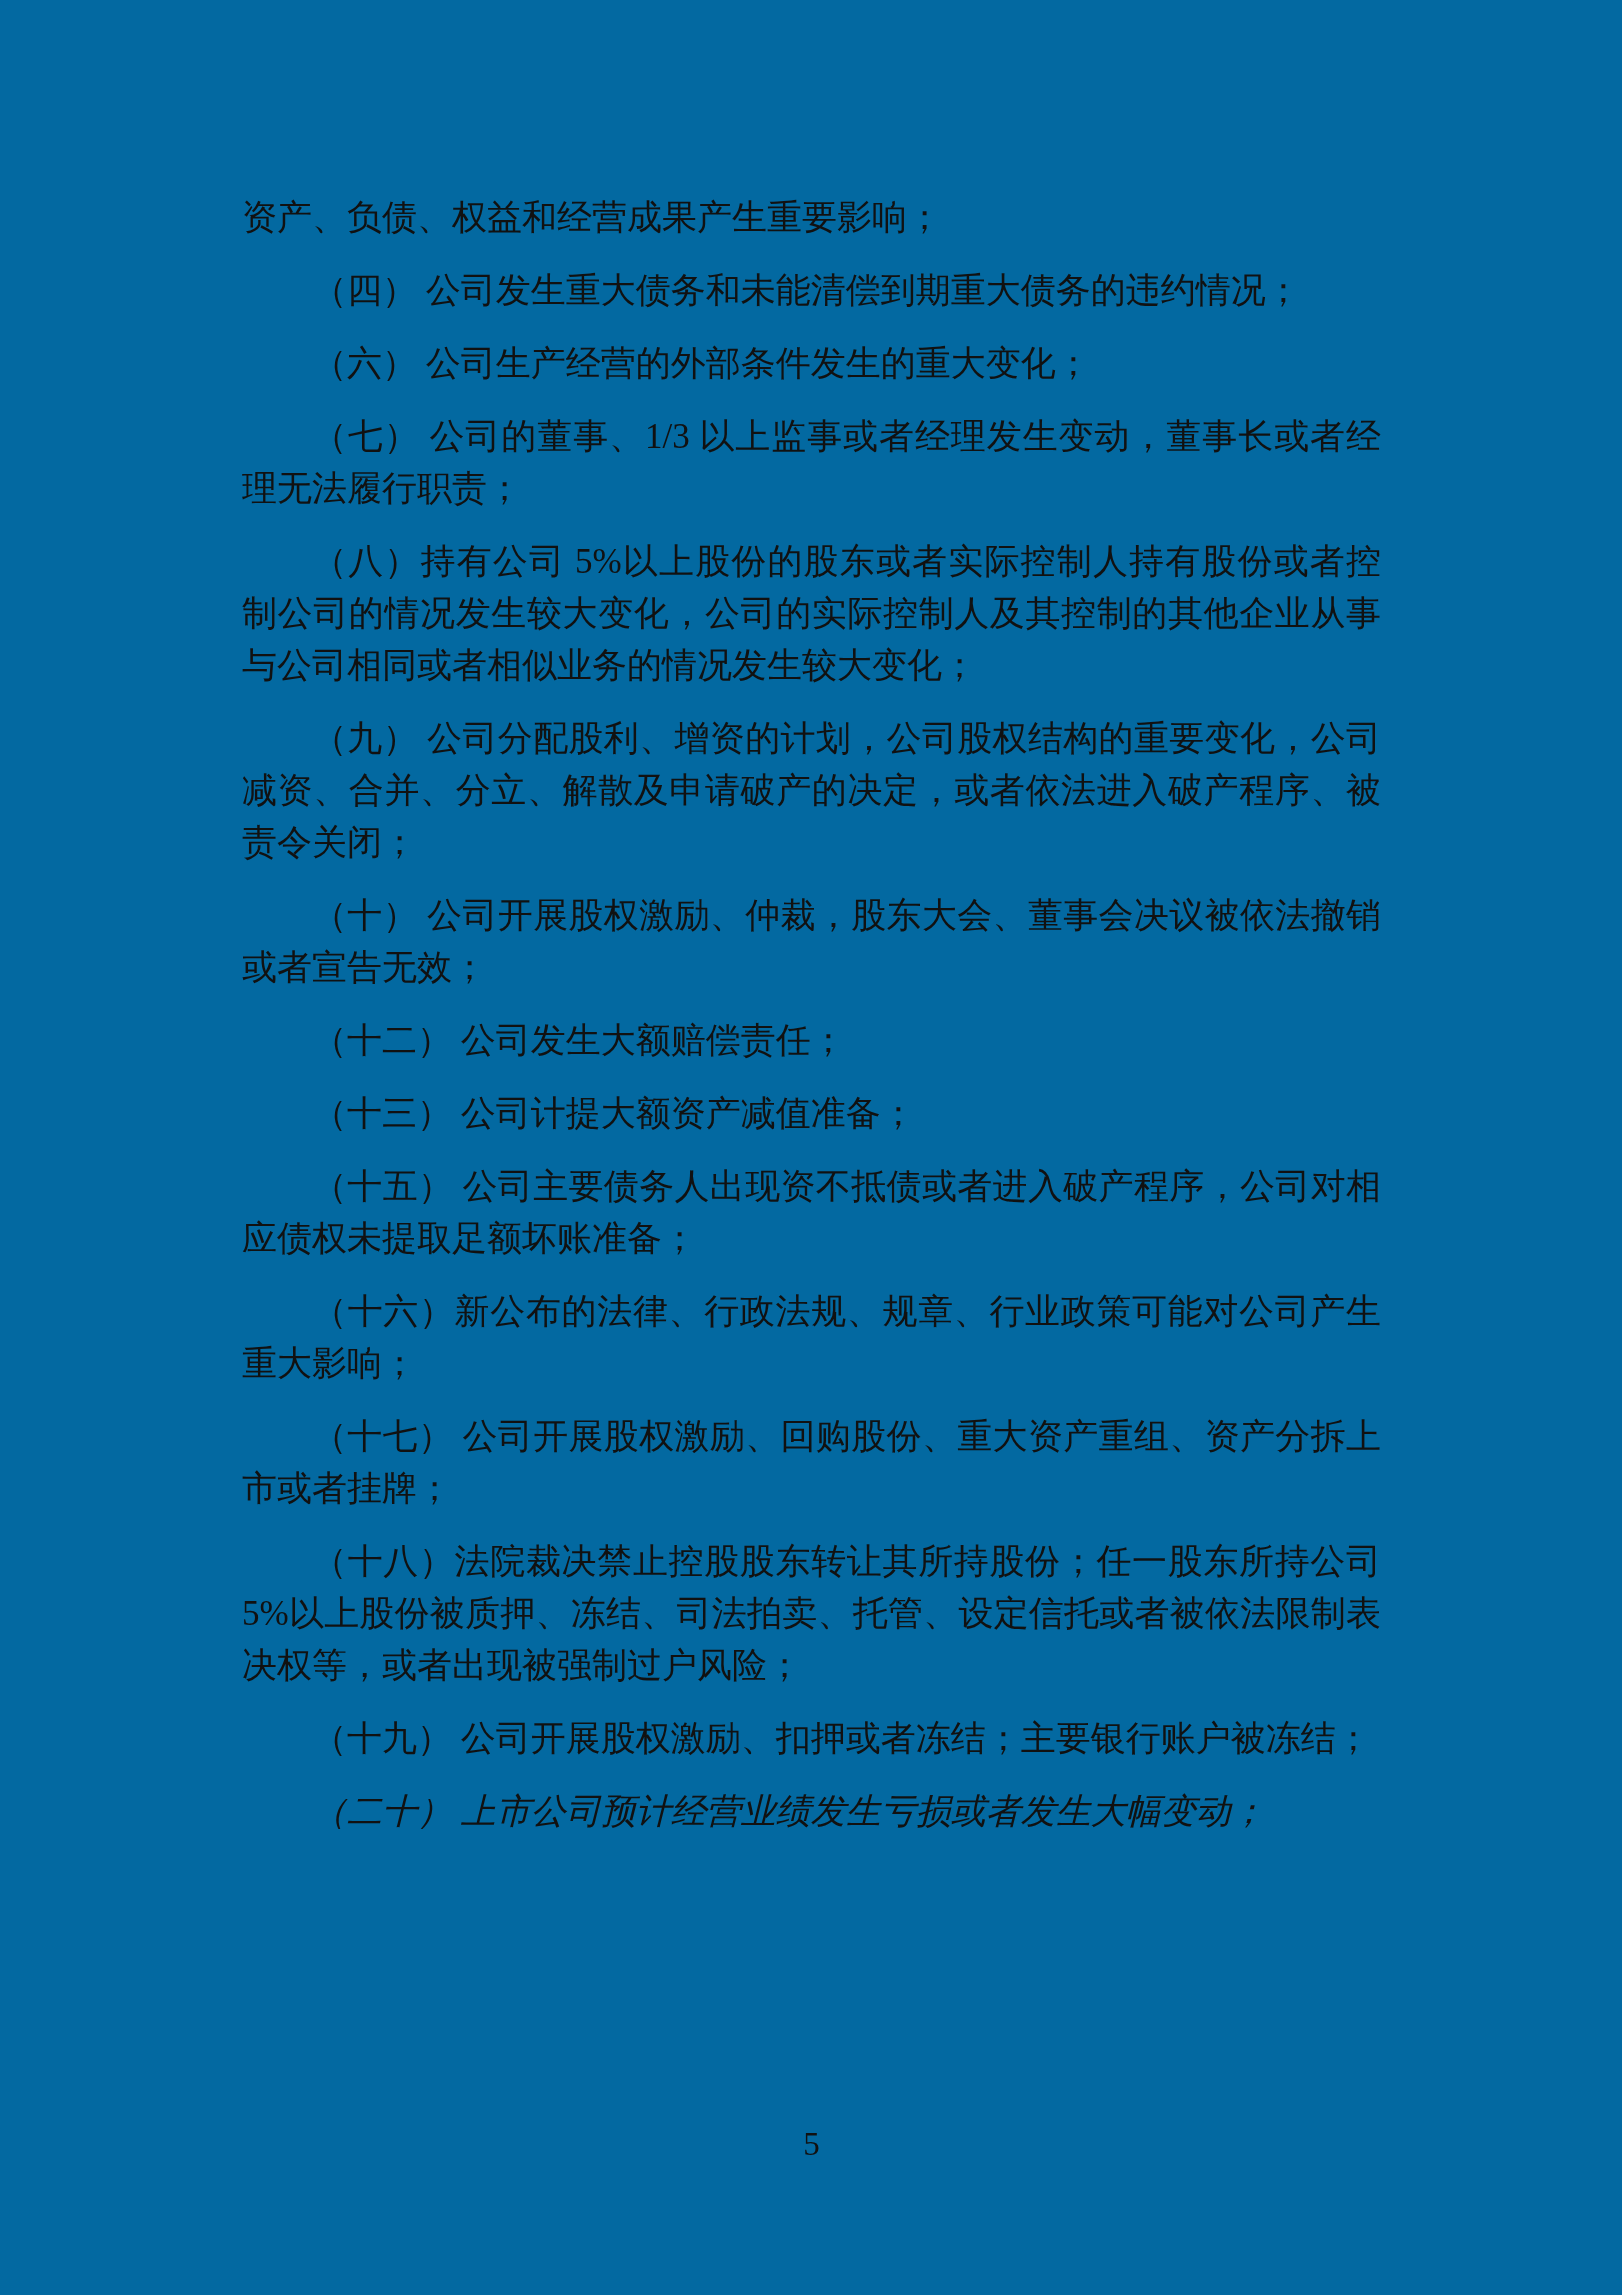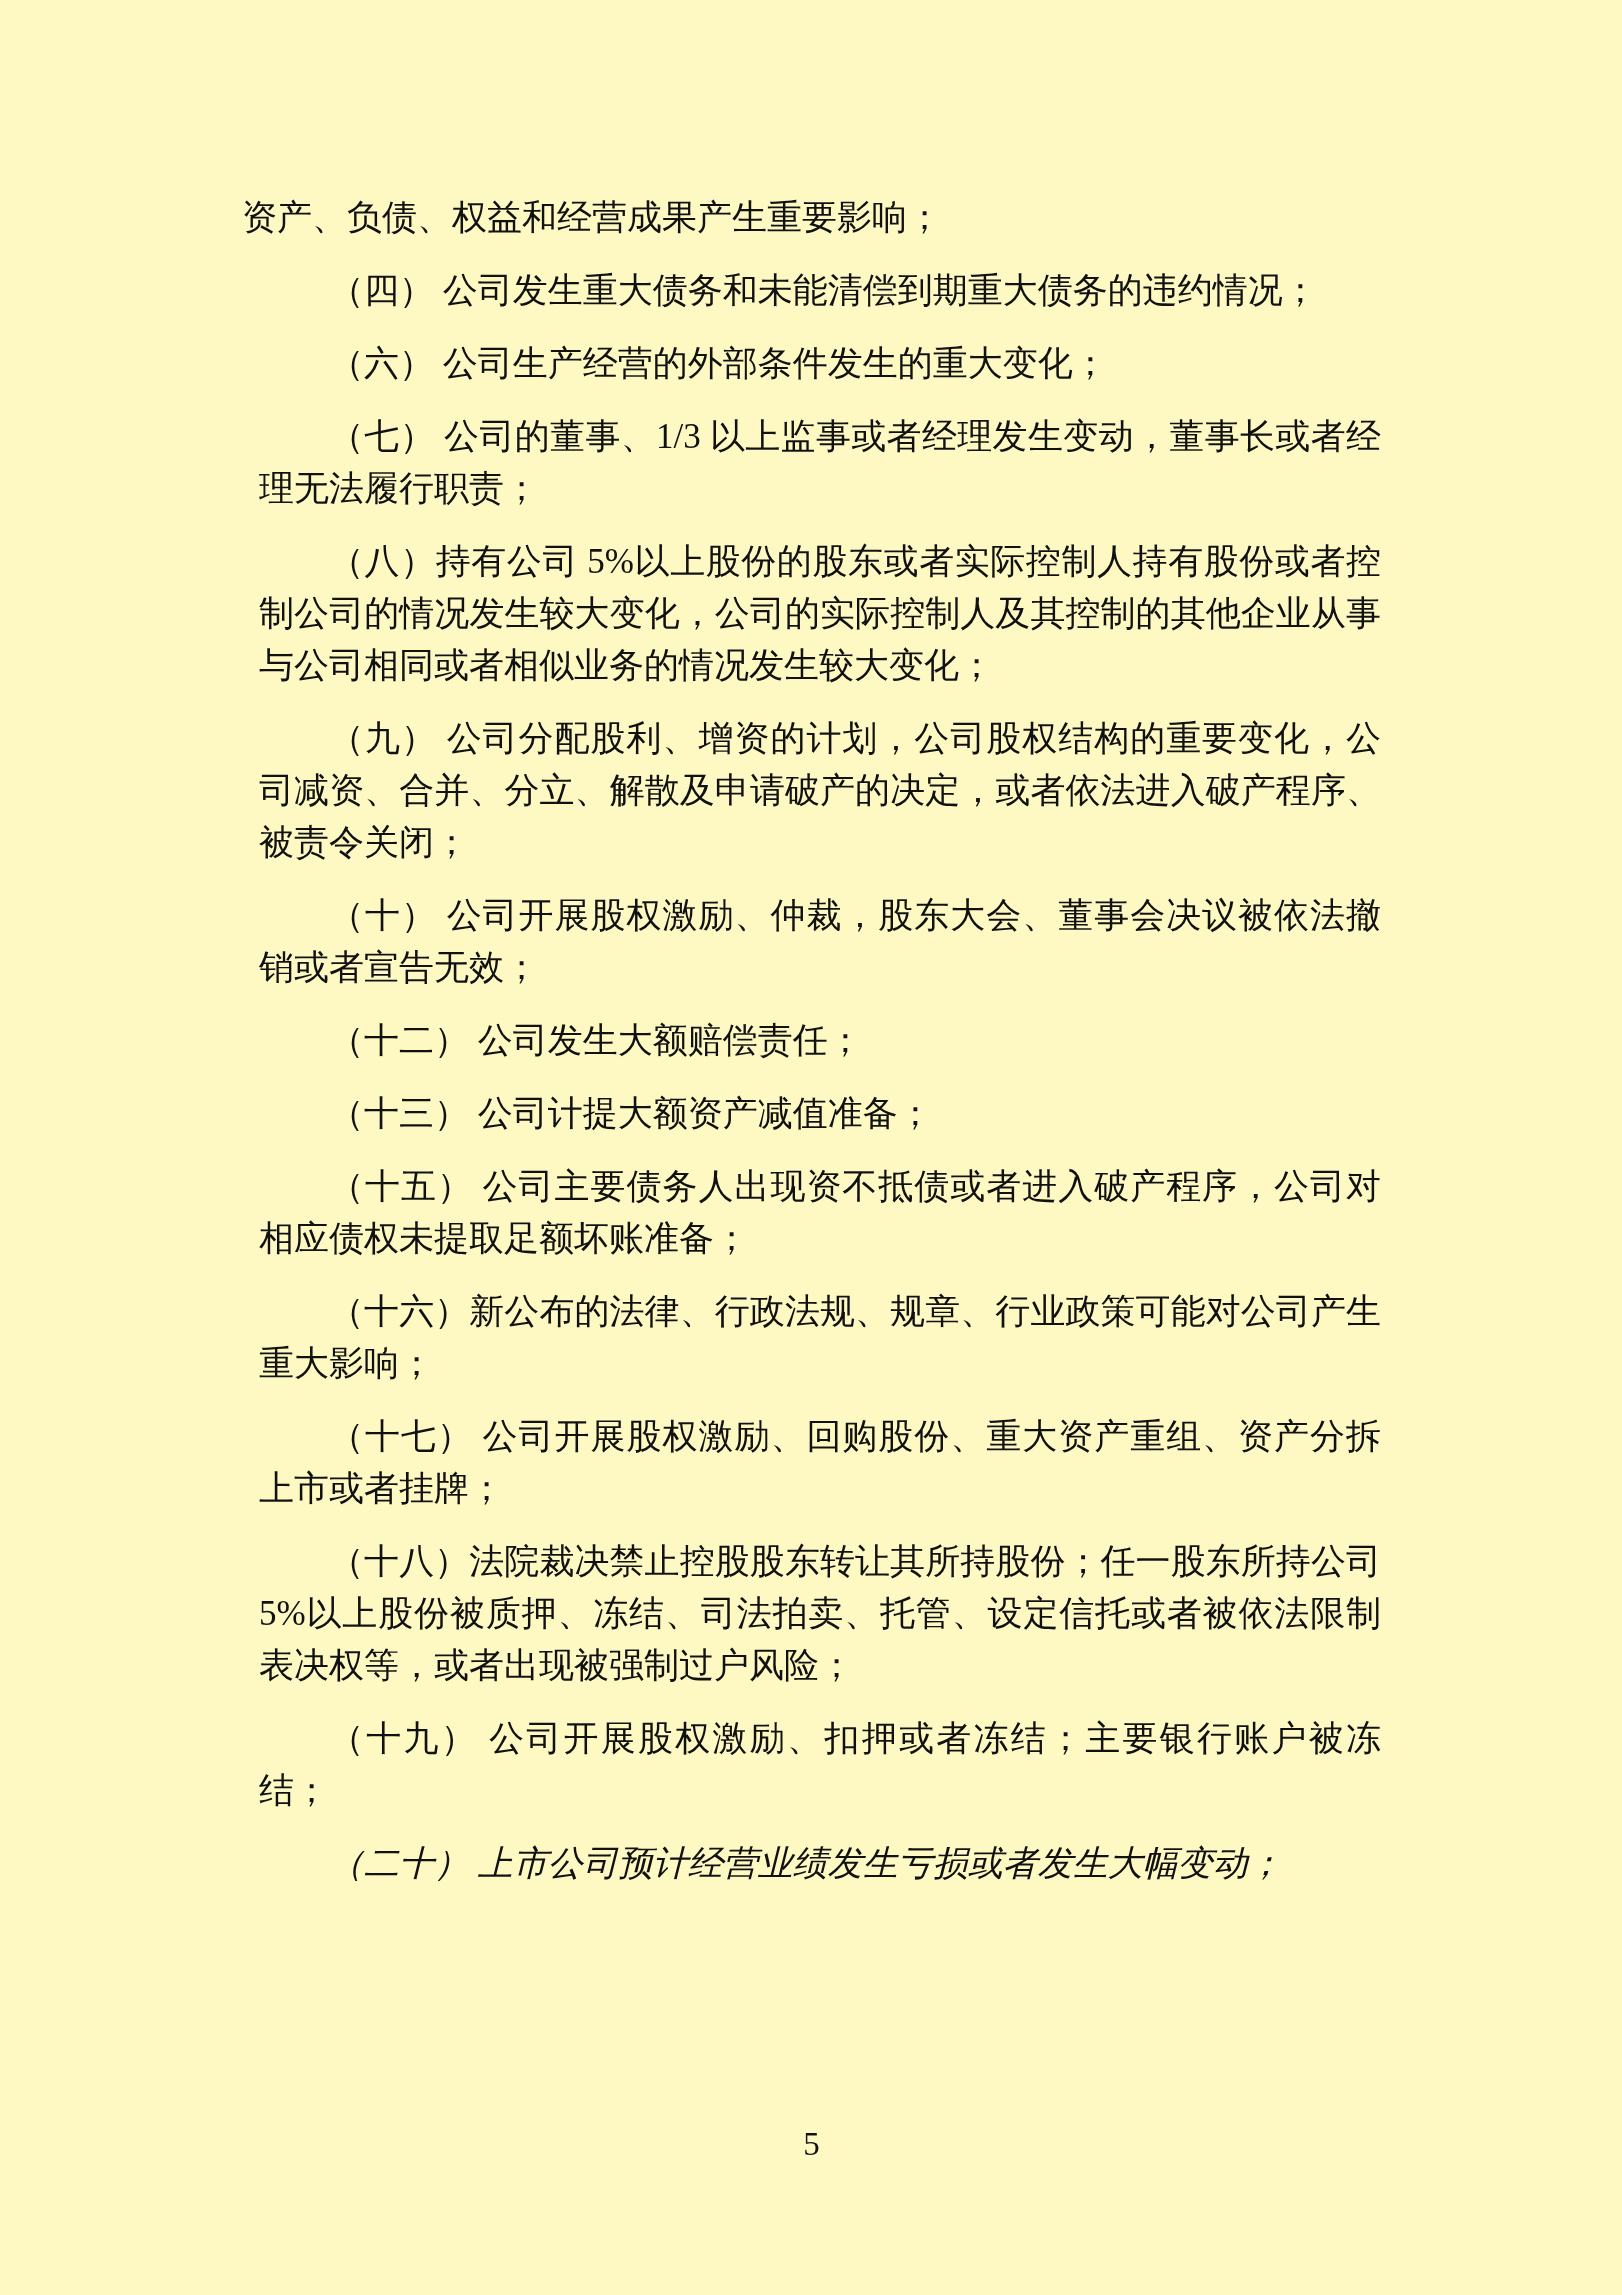--- a/index.html
+++ b/index.html
@@ -4,21 +4,21 @@
 <style>
   html, body {
     margin: 0;
     padding: 0;
     background: #ffffff;
   }
   .page {
     position: relative;
     width: 1623px;
     height: 2295px;
-    background: #fef9c3;
+    background: #0369a1;
     overflow: hidden;
     font-family: "Liberation Serif", "DejaVu Serif", serif;
     color: #111111;
   }
   .content {
     position: absolute;
     left: 242px;
     top: 192px;
     width: 1139px;
     font-size: 35px;
@@ -28,21 +28,20 @@
   .para {
     margin: 0 0 21px 0;
     padding: 0;
   }
   .para:last-child {
     margin-bottom: 0;
     font-style: italic;
   }
   .item {
     text-indent: 2em;
-    margin-left: 17px;
   }
   .footer {
     position: absolute;
     left: 0;
     right: 0;
     top: 2125px;
     text-align: center;
     font-size: 33px;
     line-height: 39px;
   }

